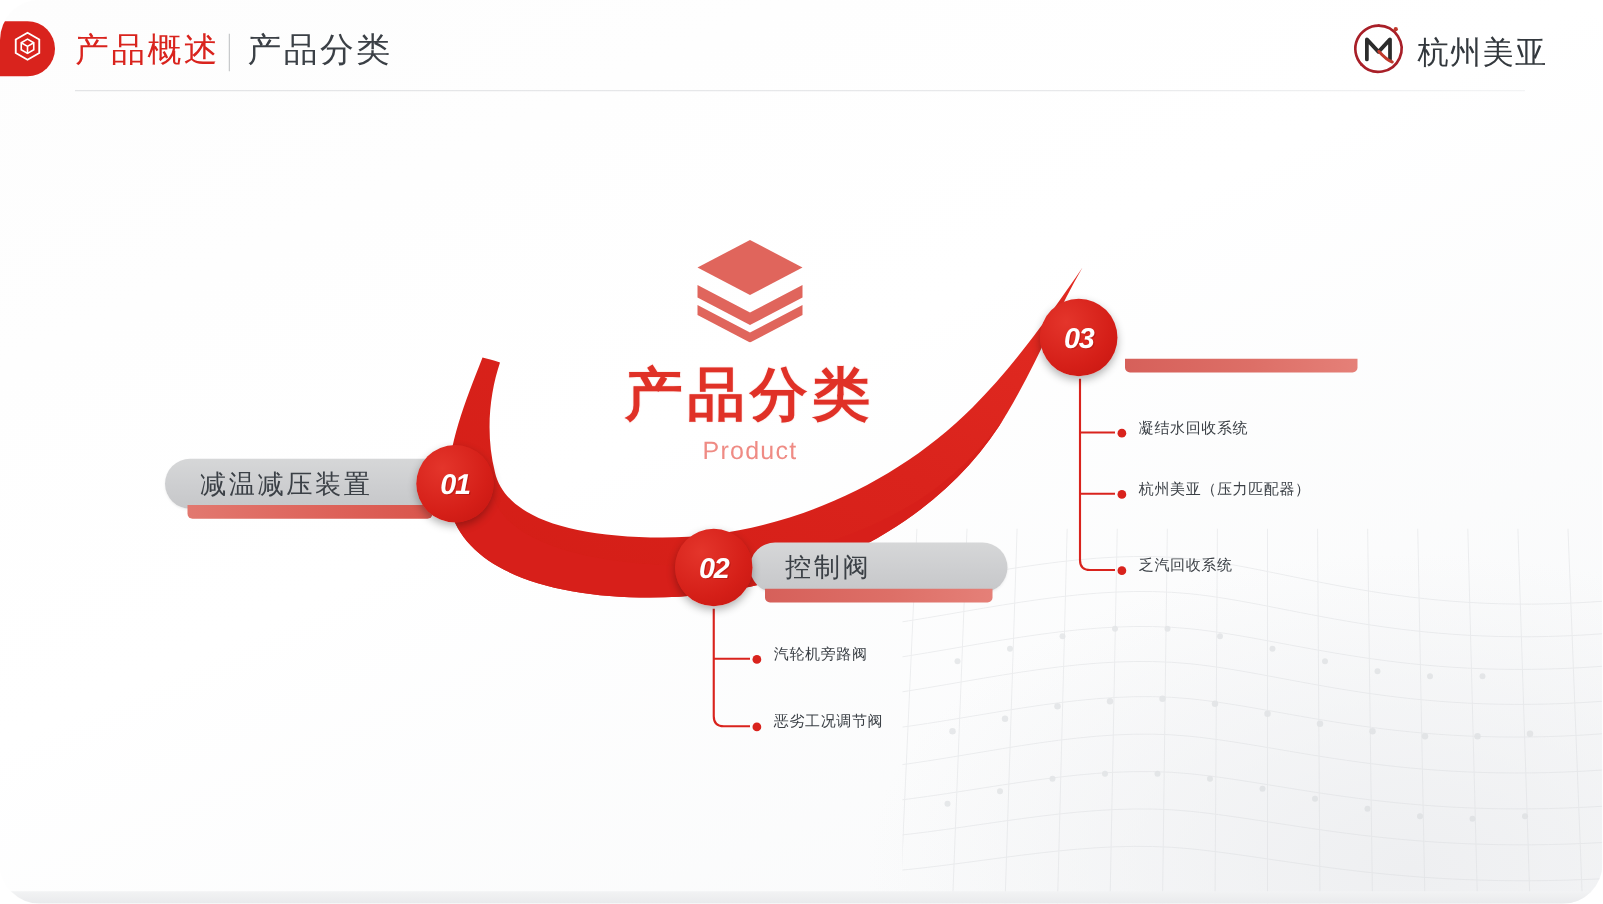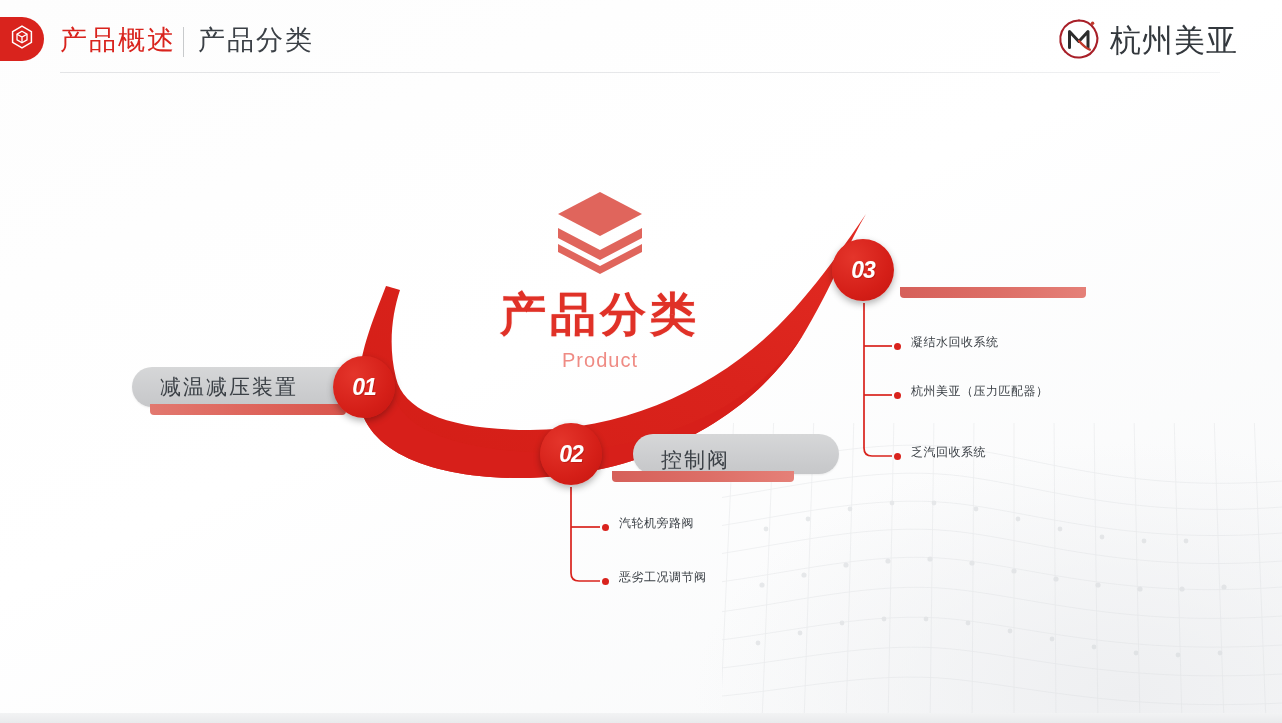--- a/index.html
+++ b/index.html
@@ -8,20 +8,21 @@
     width:1282px; height:723px; overflow:hidden;
     font-family:"Liberation Sans","DejaVu Sans",sans-serif;
     background:#ffffff;
   }
   .slide{
     position:relative; width:1282px; height:723px;
     background:
       radial-gradient(ellipse 620px 360px at 88% 96%, #eeeff1 0%, rgba(255,255,255,0) 70%),
       linear-gradient(155deg,#fdfdfd 0%,#ffffff 45%,#f7f8f9 100%);
     overflow:hidden;
+    border-radius:32px;
   }
 
   
   .header{ position:absolute; left:0; top:0; width:1282px; height:78px; }
   .hdr-badge{
     position:absolute; left:-18px; top:17px; width:62px; height:44px;
     background:#d9231d; border-radius:10px 22px 22px 10px;
     display:flex; align-items:center; justify-content:flex-end; padding-right:9px;
   }
   .hdr-title{
@@ -33,21 +34,21 @@
   }
   .hdr-sub{
     position:absolute; left:198px; top:22px;
     font-size:27px; color:#3b4046; letter-spacing:2px; font-weight:500;
   }
   .hdr-rule{
     position:absolute; left:60px; top:72px; width:1160px; height:1px;
     background:linear-gradient(90deg,#e3e4e6 0%,#e8e9eb 70%,#f3f4f5 100%);
   }
   .logo{ position:absolute; right:44px; top:16px; display:flex; align-items:center; gap:8px; }
-  .logo-text{ font-size:31px; color:#33383d; letter-spacing:1px; }
+  .logo-text{ font-size:25px; color:#33383d; letter-spacing:1px; }
 
   
   .center-block{ position:absolute; left:470px; top:188px; width:260px; text-align:center; }
   .ctr-title{
     font-size:46px; color:#e03127; letter-spacing:4px; font-weight:600;
     margin-top:10px; line-height:1.15;
     text-shadow:0 0 1px rgba(224,49,39,.45);
   }
   .ctr-sub{ font-size:20px; color:#ef8b84; letter-spacing:1px; margin-top:8px; }
 
@@ -228,21 +229,21 @@
 
   <div class="pill" style="left:132px; top:367px; width:228px; justify-content:center; padding-right:34px;">
     <span>减温减压装置</span>
   </div>
   <div class="pill-bar" style="left:150px; top:404px; width:196px;
        background:linear-gradient(90deg,#e2786f 0%,#dd6259 60%,#d9554c 100%);"></div>
   <div class="badge" style="left:333px; top:356px;">
     <span>01</span>
   </div>
 
-  <div class="pill" style="left:633px; top:434px; width:206px; padding-left:28px;align-items:flex-end;">
+  <div class="pill" style="left:600px; top:434px; width:206px; padding-left:28px;">
     <span>控制阀</span>
   </div>
   <div class="pill-bar" style="left:612px; top:471px; width:182px;
        background:linear-gradient(90deg,#d6605a 0%,#dd6f67 55%,#e58078 100%);"></div>
   <div class="badge" style="left:540px; top:423px;">
     <span>02</span>
   </div>
 
   <div class="pill-bar" style="left:900px; top:287px; width:186px;
        background:linear-gradient(90deg,#d6605a 0%,#dd6f67 55%,#e58078 100%);"></div>

